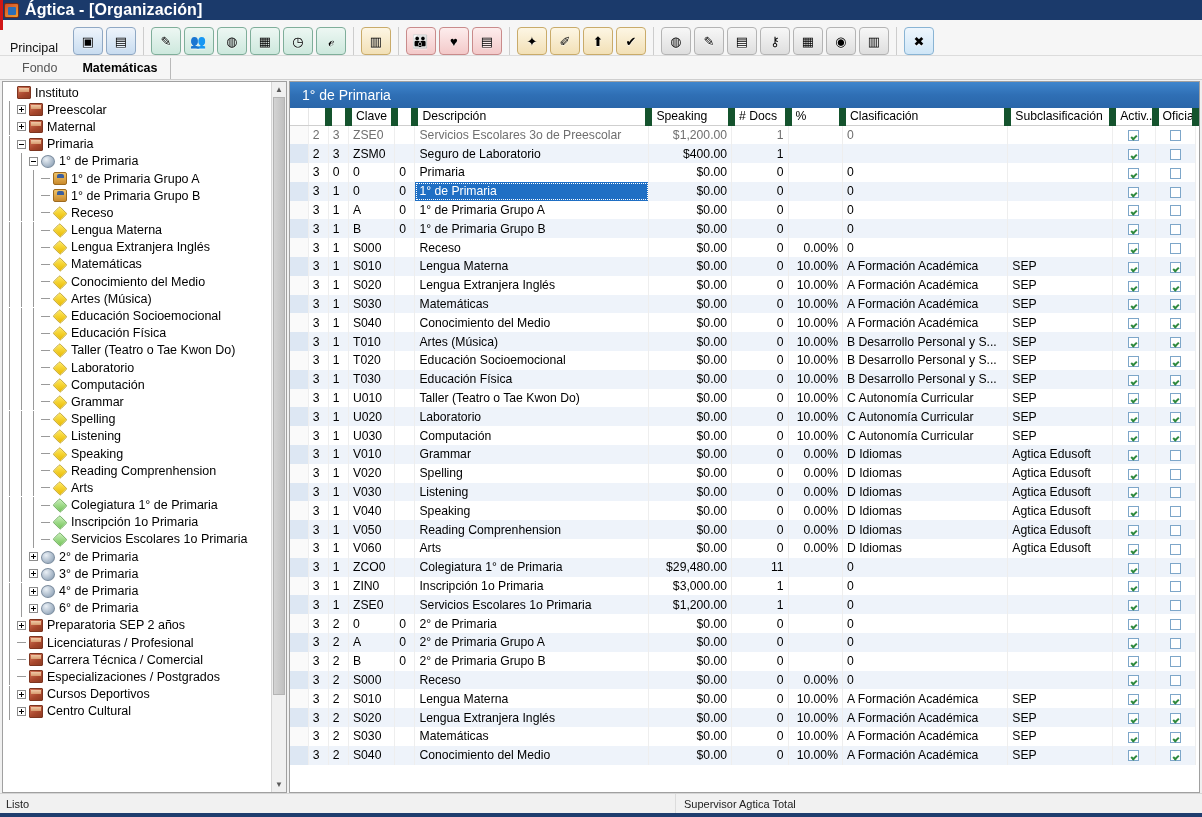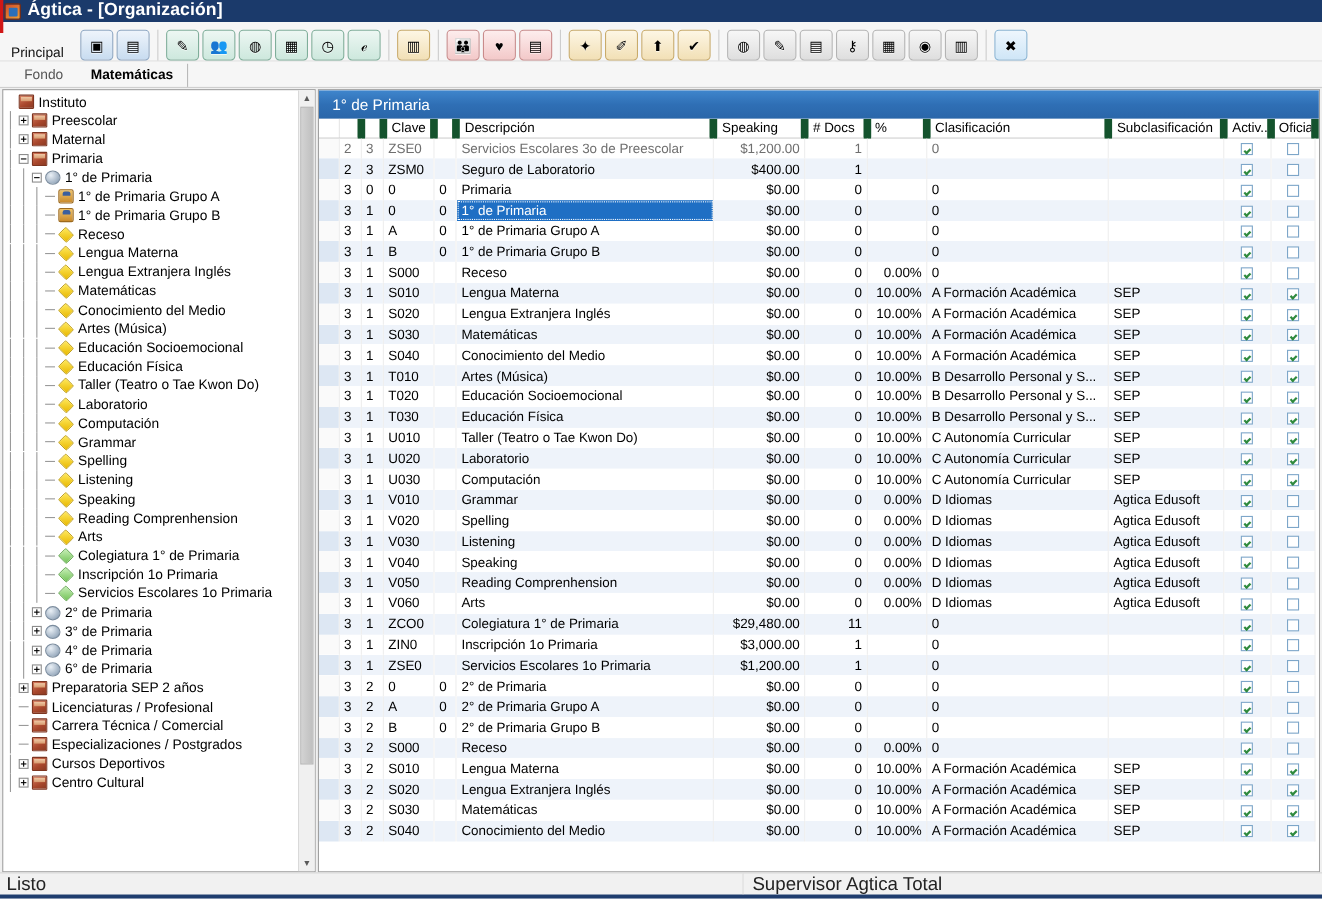--- a/index.html
+++ b/index.html
@@ -336,21 +336,21 @@
     border-bottom: 2px solid #2f8a3e;
     transform: rotate(-45deg);
   }
 
   
   .statusbar {
     height: 20px; flex: 0 0 20px;
     background: #f1f1f1;
     border-top: 1px solid #d5d5d5;
     display:flex; align-items:center;
-    font-size: 17px; color:#222;
+    font-size: 11px; color:#222;
     position: relative;
   }
   .statusbar .sleft { padding-left: 6px; width: 676px; border-right:1px solid #dcdcdc; height:100%; display:flex; align-items:center;}
   .statusbar .smid { padding-left: 8px; flex:1 1 auto; }
   .bottombar { height: 4px; background:#1f3d6e; flex:0 0 4px; }
 </style>
 </head>
 <body>
 
 <div id="app">

